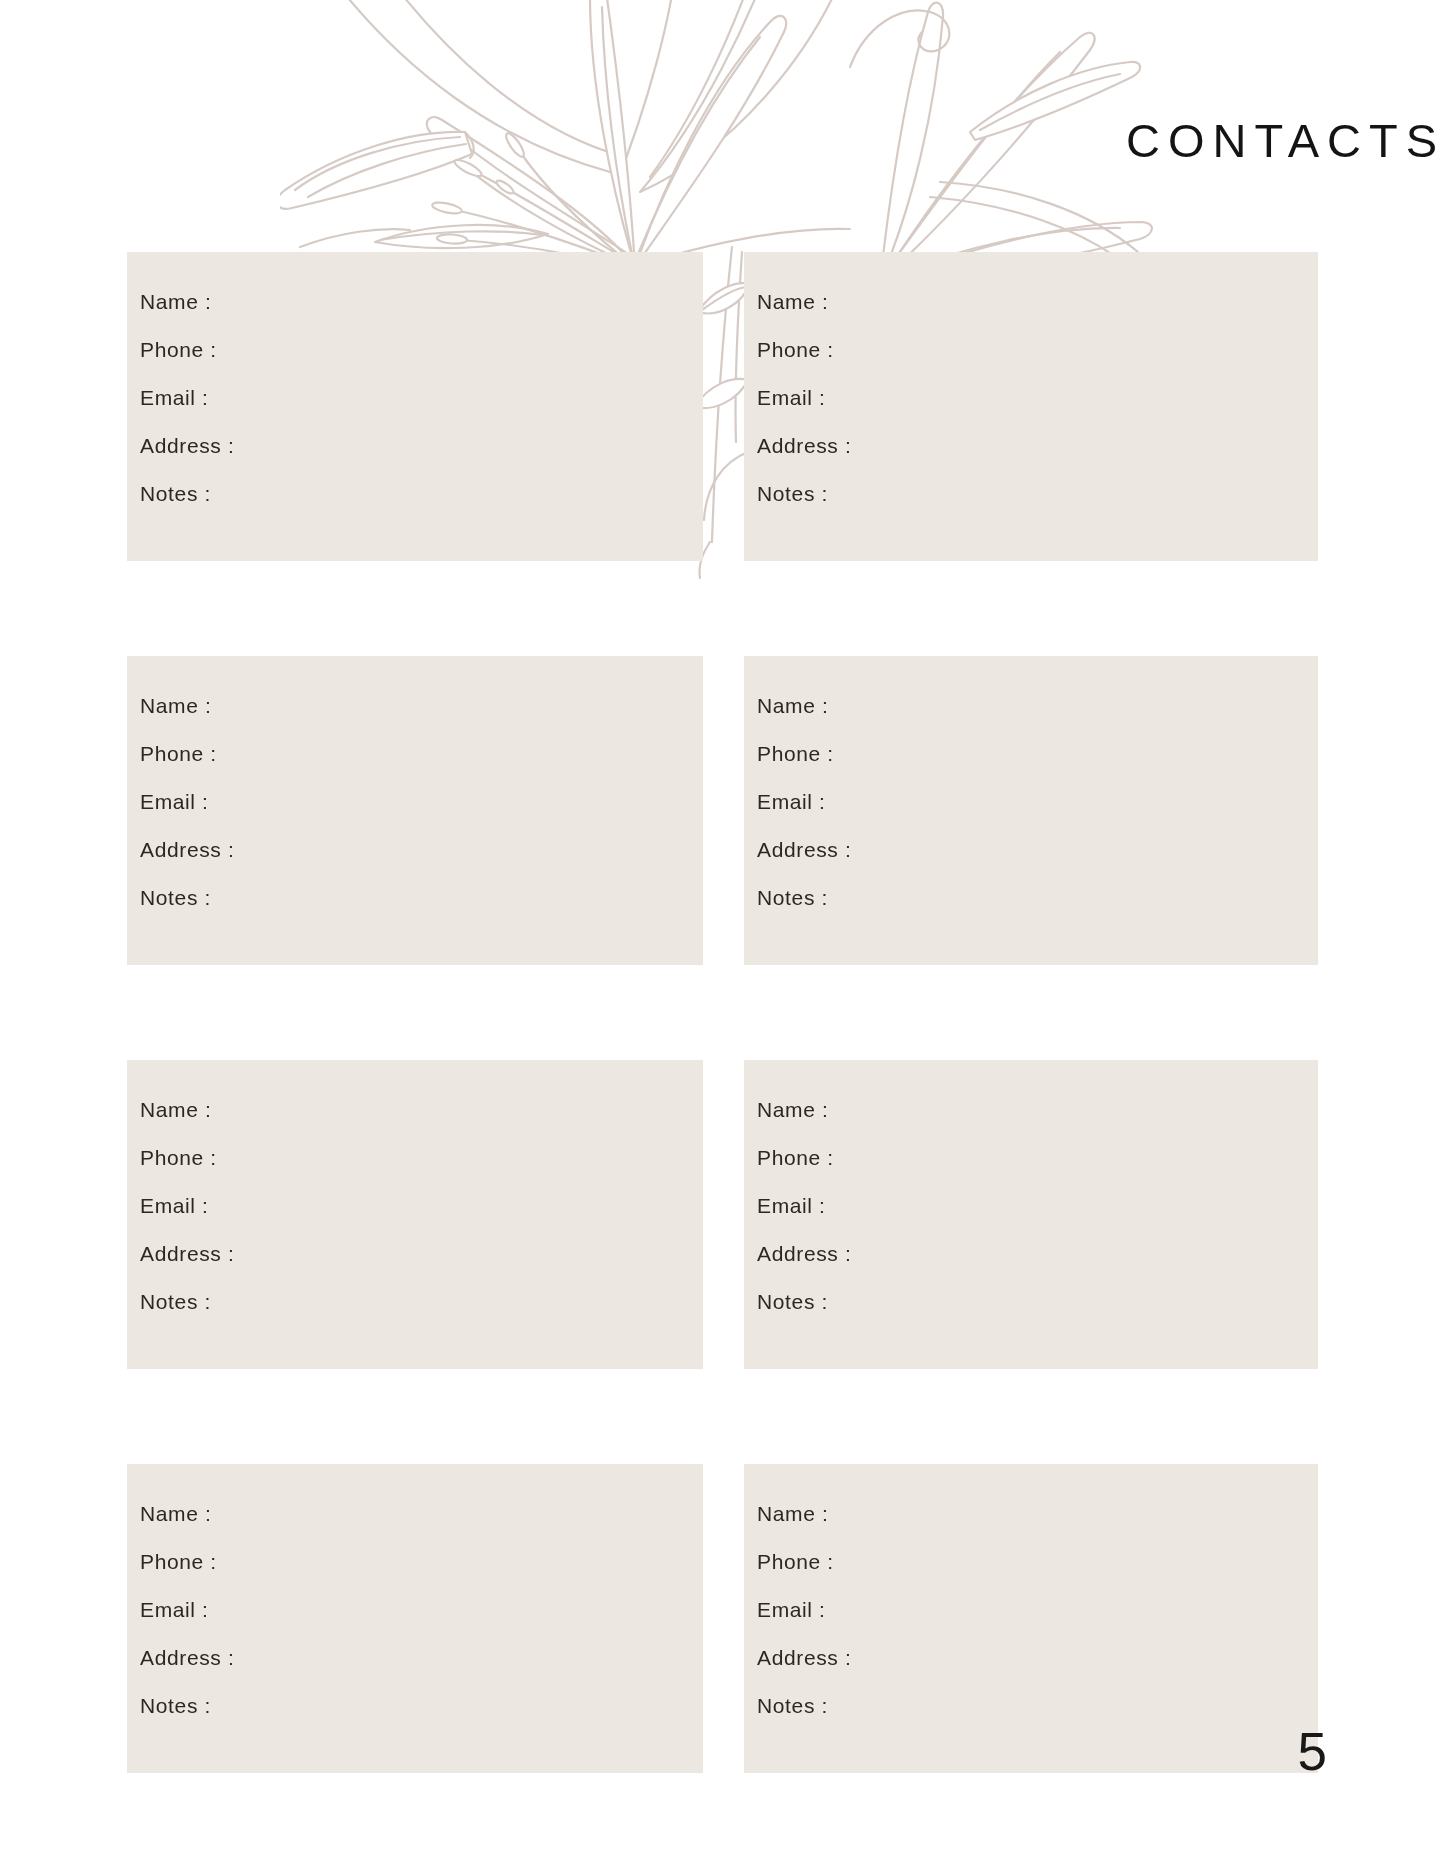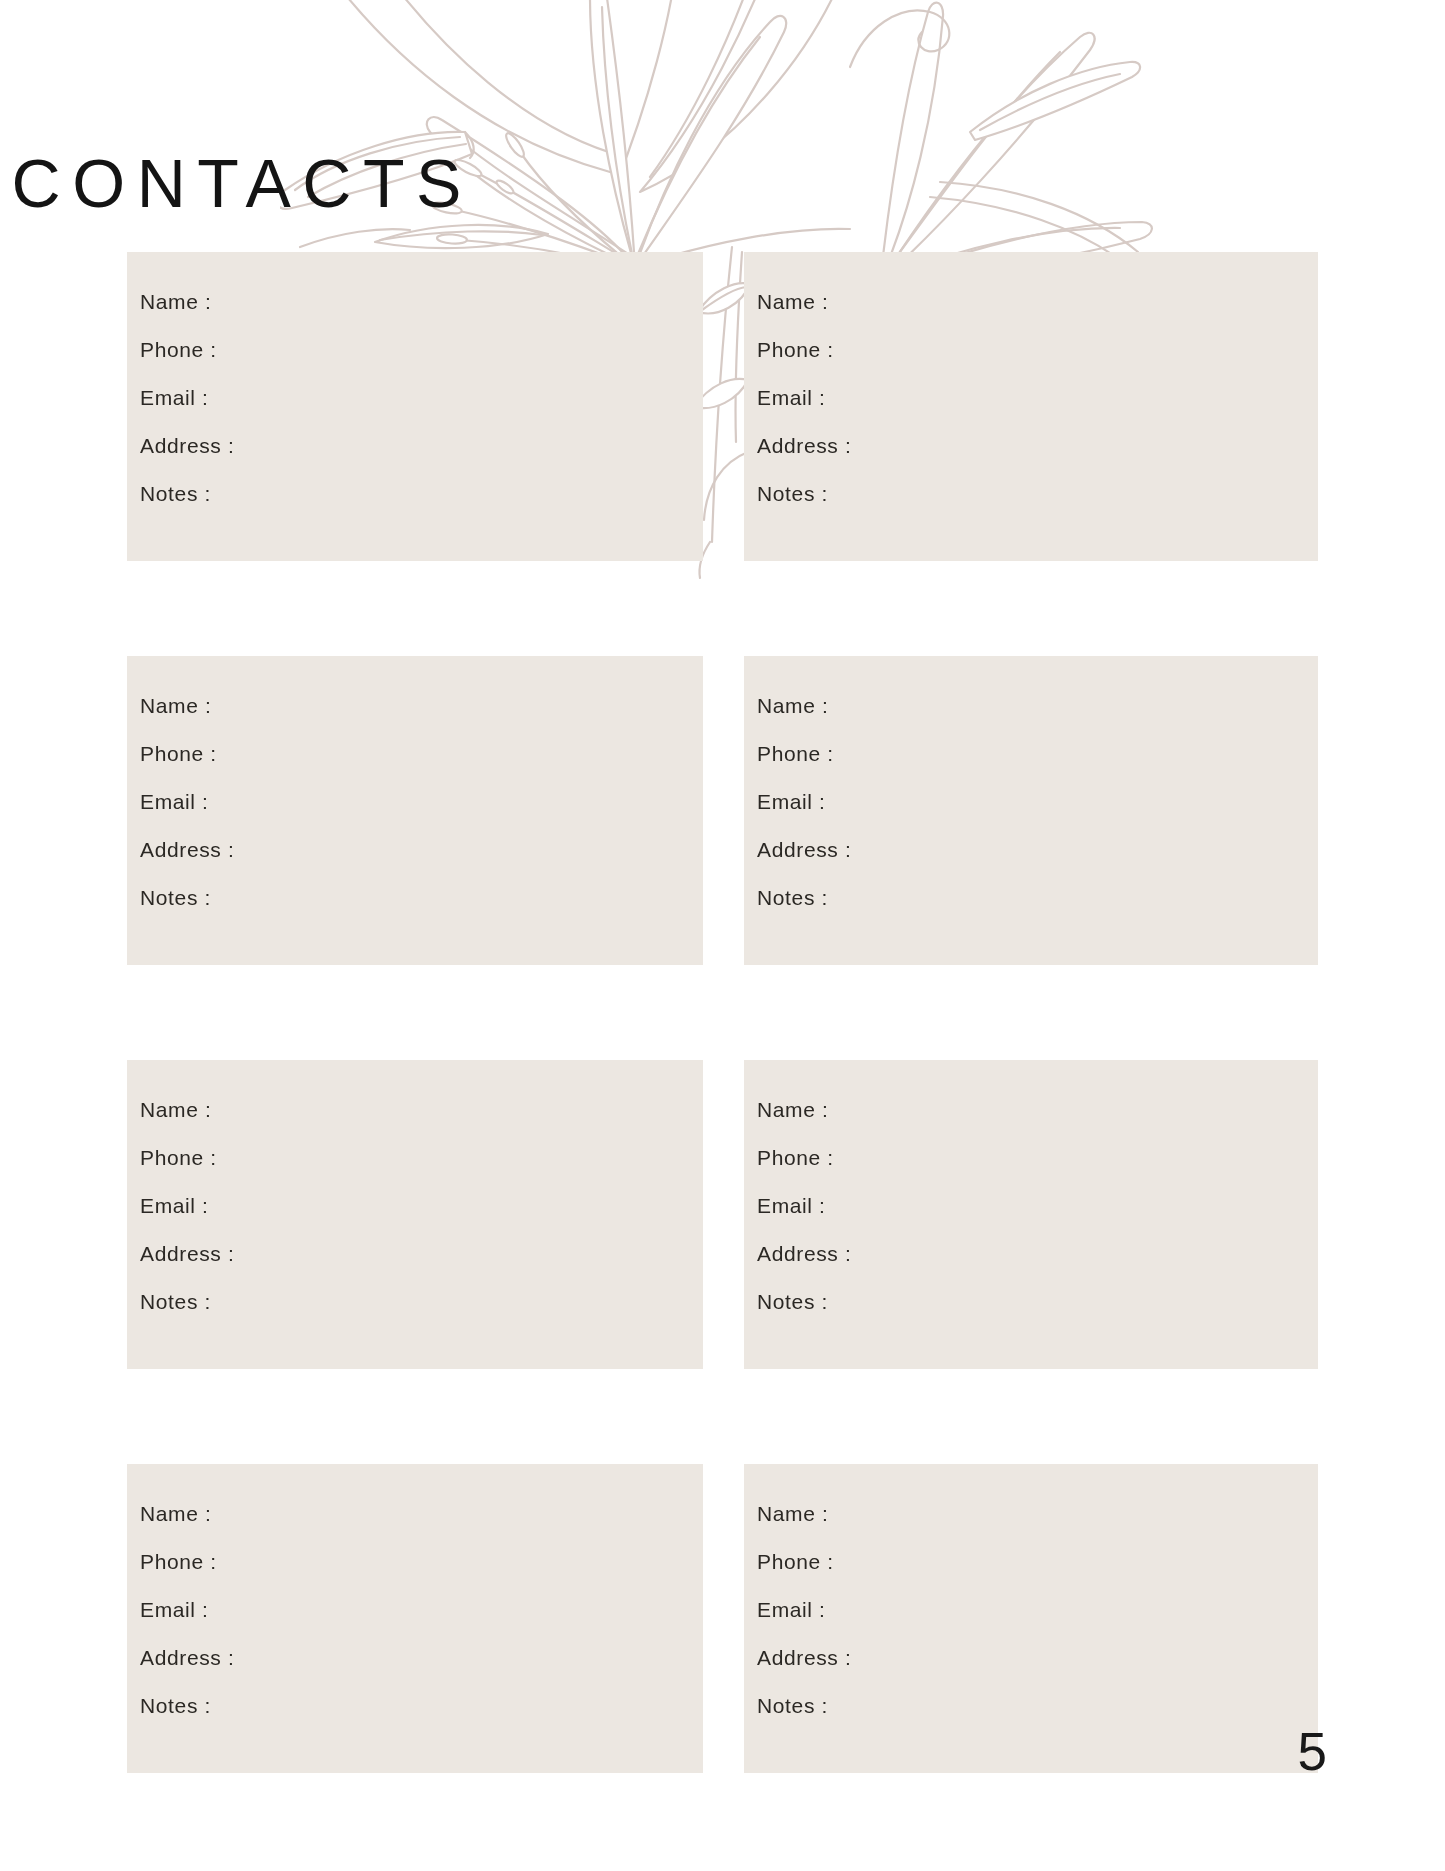--- a/index.html
+++ b/index.html
@@ -8,23 +8,23 @@
     width:1445px;height:1871px;
     background:#ffffff;
     overflow:hidden;
     font-family:"Liberation Sans", sans-serif;
   }
   .floral{
     position:absolute;left:280px;top:-18px;width:880px;height:620px;
     z-index:0;
   }
   .title{
-    position:absolute;top:98px;left:0;right:0;
-    text-align:left;
-    font-size:68px;font-weight:500;
+    position:absolute;top:82px;left:0;right:0;
+    text-align:right;
+    font-size:47px;font-weight:500;
     letter-spacing:0.17em;padding-left:0.17em;
     color:#141414;
     z-index:2;
     white-space:nowrap;
   }
   .grid{
     position:absolute;left:127px;top:252px;
     display:grid;
     grid-template-columns:576px 574px;
     grid-template-rows:repeat(4,309px);

